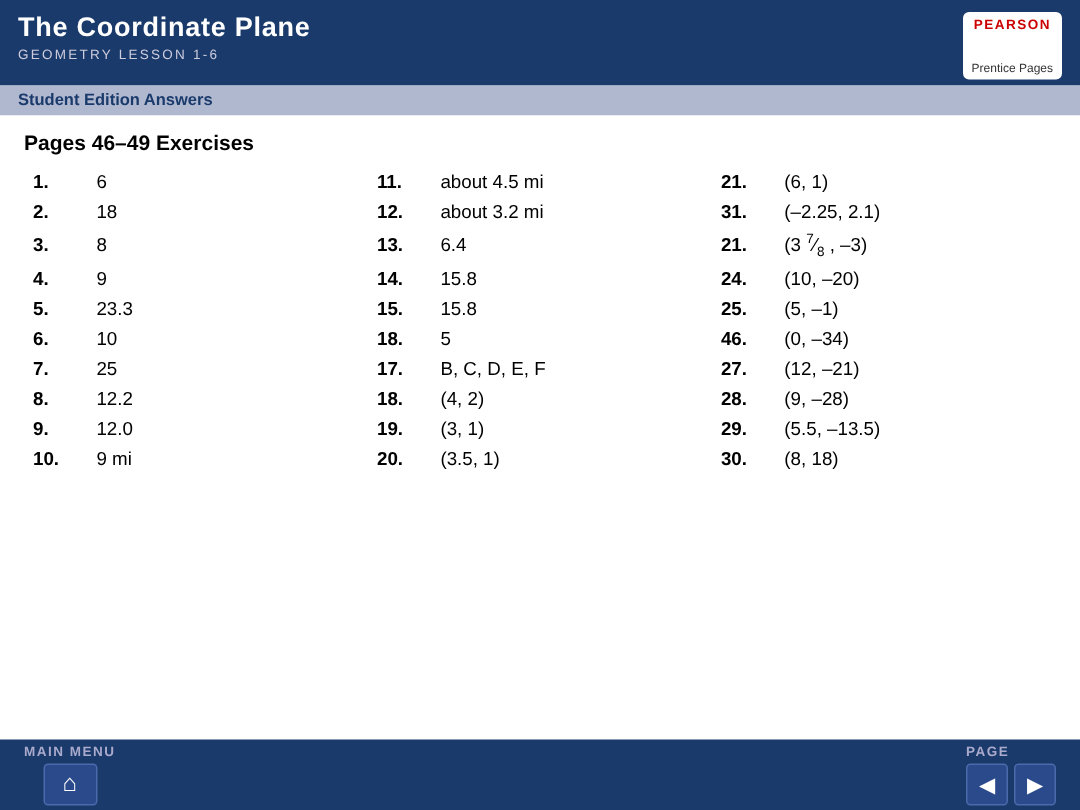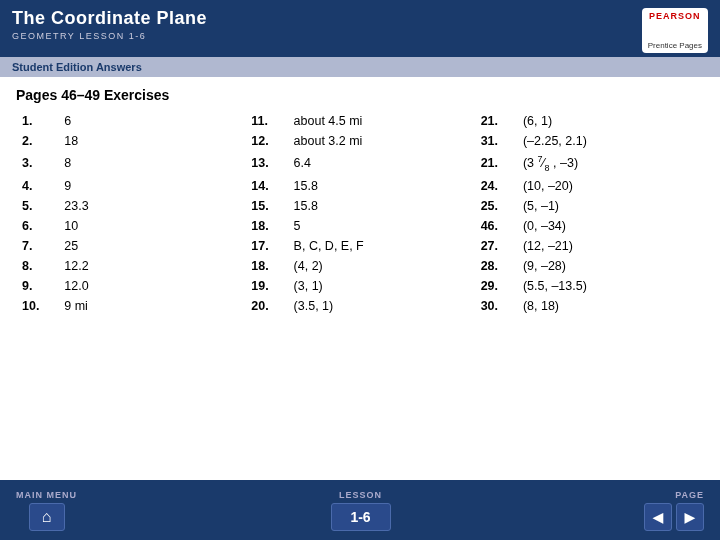--- a/index.html
+++ b/index.html
@@ -92,21 +92,21 @@
       width: 130px;
     }
 
     
     .footer {
       position: absolute;
       bottom: 0;
       left: 0;
       right: 0;
       background: #1a3a6b;
-      height: 60px;
+      height: 47px;
       display: flex;
       align-items: center;
       justify-content: space-between;
       padding: 0 16px;
     }
     .footer-btn {
       display: flex;
       flex-direction: column;
       align-items: center;
       gap: 3px;
@@ -148,21 +148,21 @@
       font-weight: bold;
       width: 60px;
       height: 28px;
       display: flex;
       align-items: center;
       justify-content: center;
     }
     .footer-right {
       display: flex;
       flex-direction: column;
-      align-items: flex-end;
+      align-items: flex-start;
       gap: 3px;
     }
     .page-arrows {
       display: flex;
       gap: 4px;
     }
     .arrow-btn {
       background: #2a4a8b;
       border: 1px solid #4a6aab;
       border-radius: 3px;
@@ -286,26 +286,20 @@
 </div>
 
 <div class="footer">
   <div class="footer-btn">
     <span class="footer-label">MAIN MENU</span>
     <div class="footer-arrow-box">
       <span>⌂</span>
     </div>
   </div>
 
-  <div class="footer-center">
-    <span class="footer-label">LESSON</span>
-    <div class="lesson-badge">
-      <span>1-6</span>
-    </div>
-  </div>
 
   <div class="footer-right">
     <span class="footer-label">PAGE</span>
     <div class="page-arrows">
       <div class="arrow-btn">
         <span>◀</span>
       </div>
       <div class="arrow-btn">
         <span>▶</span>
       </div>

